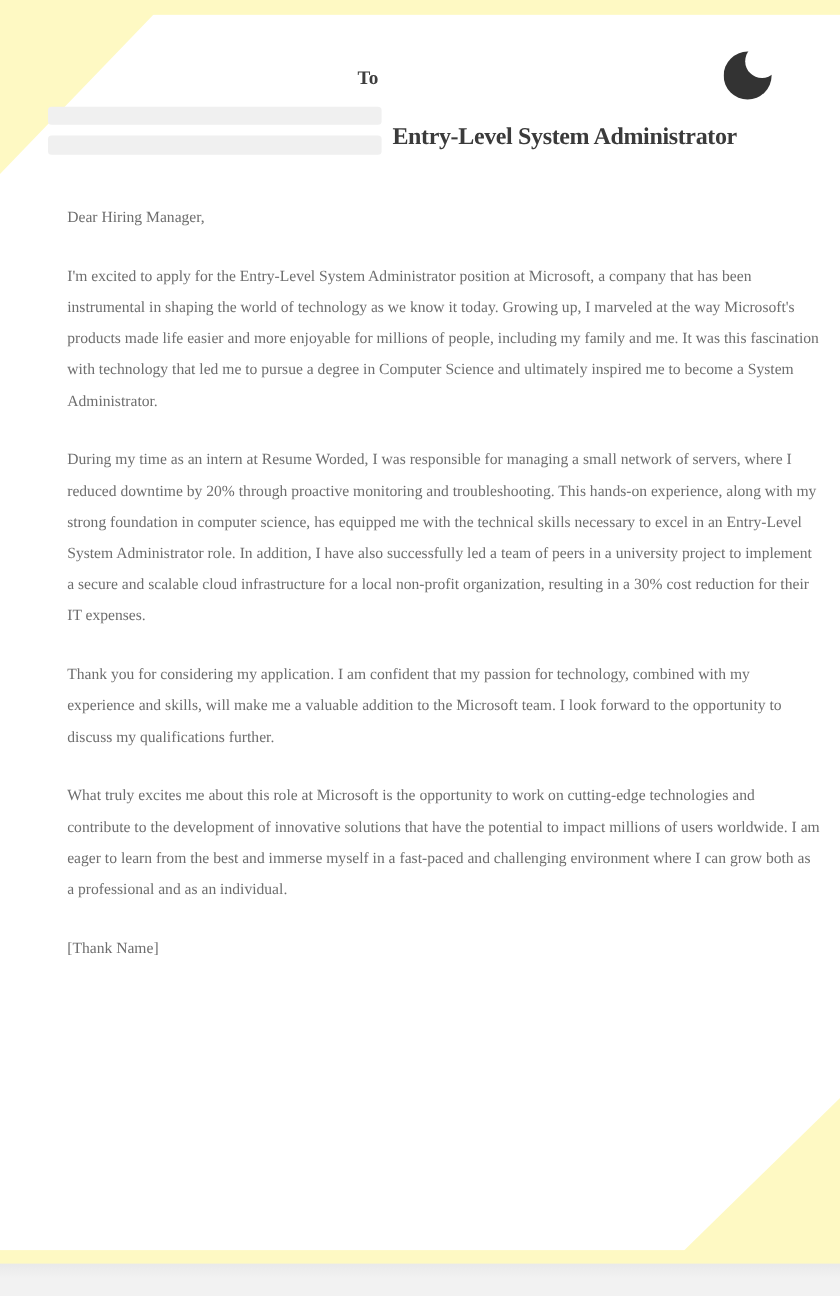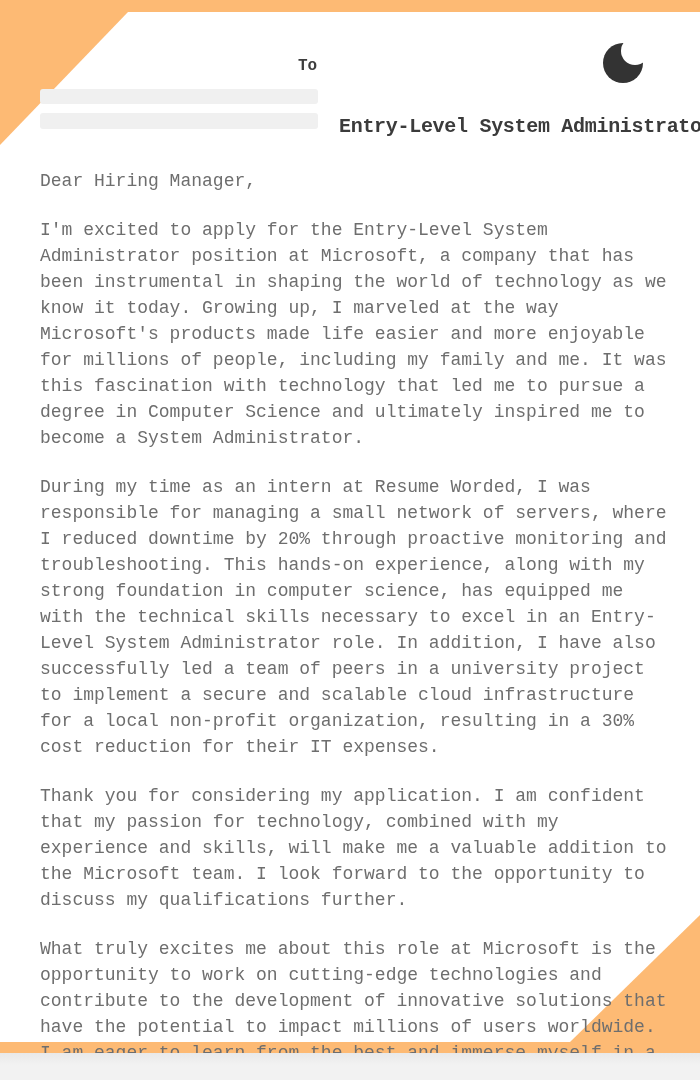--- a/index.html
+++ b/index.html
@@ -1,22 +1,22 @@
 <!DOCTYPE html>
 <html><head>
 <meta charset="utf-8">
 <style>
   html, body { margin: 0; padding: 0; }
   .page {
     position: relative;
     width: 700px;
     height: 1080px;
-    background: #fdba74;
+    background: #fef9c3;
     overflow: hidden;
-    font-family: Liberation Mono, monospace;
+    font-family: Liberation Serif, serif;
   }
   .card {
     position: absolute;
     left: 0; top: 12px;
     width: 700px; height: 1030px;
     background: #ffffff;
     clip-path: polygon(128px 0, 100% 0, 100% 903px, 570px 100%, 0 100%, 0 133px);
   }
   .footer-strip {
     position: absolute;
@@ -35,31 +35,31 @@
     position: absolute;
     left: 40px; width: 278px;
     background: #f0f0f0;
     border-radius: 3px;
   }
   .ph-bar.bar1 { top: 89px; height: 15px; }
   .ph-bar.bar2 { top: 113px; height: 16px; }
   .job-title {
     position: absolute;
     left: 327px; top: 103px;
-    margin: 12px;
+    margin: 0;
     font-size: 20px; font-weight: bold;
     letter-spacing: -0.3px;
     white-space: nowrap;
     color: #3b3b3b;
   }
   .letter {
     position: absolute;
-    left: 40px; top: 168px;
+    left: 56px; top: 168px;
     width: 628px;
-    font-size: 18px;
+    font-size: 13px;
     line-height: 26px;
     color: #6e6e6e;
   }
   .letter p { margin: 0 0 23px 0; }
   .letter p.closing { margin-bottom: 23px; }
 </style>
 </head>
 <body>
 
 <div class="page">

